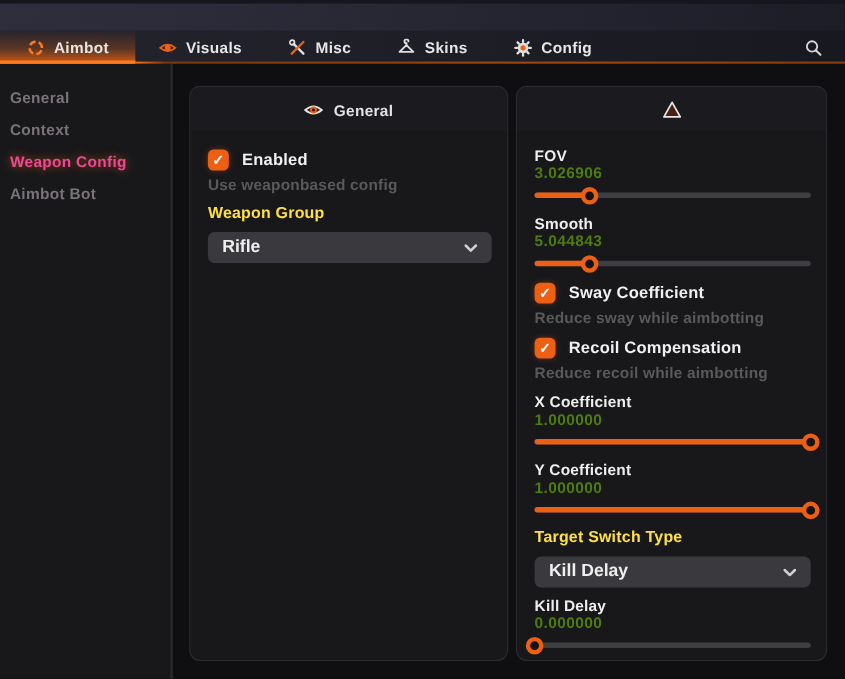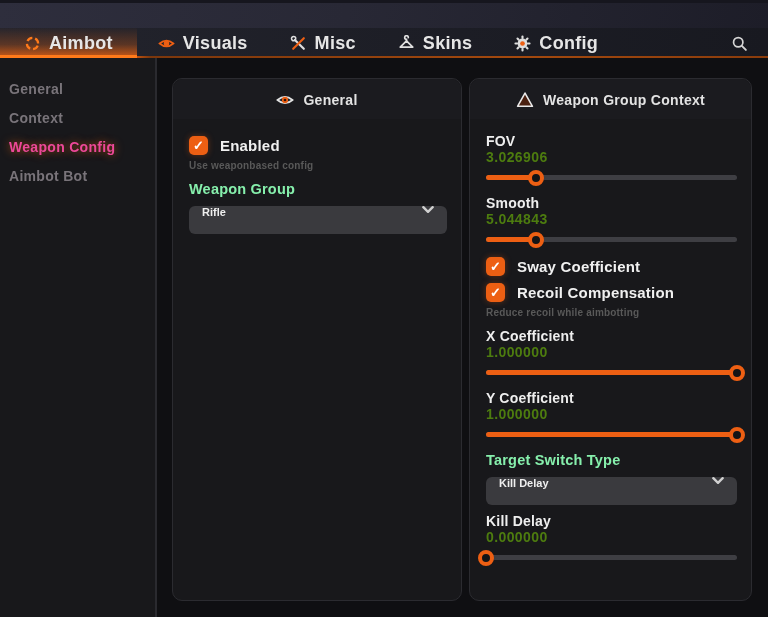--- a/index.html
+++ b/index.html
@@ -20,21 +20,21 @@
     position:absolute; top:28px; left:0; width:100%; height:30px;
     background:linear-gradient(90deg,#23242d 0%,#1c1d25 60%,#181920 100%);
     display:flex; align-items:stretch;
   }
   .tabbar::after {
     content:''; position:absolute; left:0; right:0; bottom:0; height:2px;
     background:linear-gradient(90deg,#f06511 0px,#f06511 127px,#7c370c 150px,#a4490e 520px,#8a3c0c 100%);
   }
   .tab {
     display:flex; align-items:center; gap:8px;
-    padding:0 21px; color:#e6e6e6; font-size:18px; font-weight:bold;
+    padding:0 21px; color:#e6e6e6; font-size:14px; font-weight:bold;
     letter-spacing:.3px; position:relative; cursor:default;
   }
   .tab.active {
     padding:0 24px;
     background:linear-gradient(180deg,rgba(240,101,17,0.02) 0%,rgba(240,101,17,0.28) 55%,rgba(240,101,17,0.85) 100%);
   }
   .tab.active::after {
     content:''; position:absolute; left:0; right:0; bottom:0; height:3px;
     background:#ff7a1a; z-index:2;
   }
@@ -72,26 +72,26 @@
   .panel-body { padding:10px 14px 0 16px; }
   
   .check-row { display:flex; align-items:center; gap:12px; margin:7px 0 5px; }
   .checkbox {
     width:19px; height:19px; border-radius:5px; background:#ed5f13;
     display:flex; align-items:center; justify-content:center;
     color:#fff; font-size:13px; font-weight:bold; line-height:1;
     box-shadow:0 0 6px rgba(237,95,19,.35); cursor:pointer;
   }
   .check-label { font-size:15px; font-weight:bold; color:#f0f0f0; letter-spacing:.2px; }
-  .subtitle { font-size:10px; font-weight:bold; color:#595959; letter-spacing:.2px; margin:1px 0 10px; }
-  .field-label { font-size:14.5px; font-weight:bold; color:#86efac; letter-spacing:.2px; margin:7px 0 9px; }
+  .subtitle { font-size:14px; font-weight:bold; color:#595959; letter-spacing:.2px; margin:1px 0 10px; }
+  .field-label { font-size:14.5px; font-weight:bold; color:#fde047; letter-spacing:.2px; margin:7px 0 9px; }
   .select {
     height:28px; background:#3a3a3e; border-radius:6px;
-    display:flex; justify-content:space-between;
-    padding:0 13px; font-size:11px; font-weight:bold; color:#efefef;
+    display:flex; align-items:center; justify-content:space-between;
+    padding:0 13px; font-size:16px; font-weight:bold; color:#efefef;
     cursor:pointer; margin-bottom:4px;
   }
   
   .slider-row { margin-top:4px; }
   .slider-head { display:flex; justify-content:space-between; align-items:baseline; margin-bottom:10px;flex-direction:column; }
   .slider-label { font-size:14px; font-weight:bold; color:#eeeeee; letter-spacing:.2px; }
   .slider-value { font-size:14px; font-weight:bold; color:#4d7c0f; letter-spacing:.4px; }
   .slider-track {
     position:relative; height:5px; background:#3e3e43; border-radius:3px;
     margin-bottom:15px; cursor:pointer;
@@ -215,21 +215,20 @@
     </div>
   </div>
 
   <div class="panel panel-context">
     <div class="panel-header">
       <span>
         <svg width="18" height="18" viewBox="0 0 16 16">
           <path d="M8 1.8 L14.6 13.6 H1.4 Z" fill="#4a2010" stroke="#e8e8e8" stroke-width="1.4" stroke-linejoin="round"></path>
         </svg>
       </span>
-      <span>Weapon Group Context</span>
     </div>
     <div class="panel-body">
 
       <div class="slider-row">
         <div class="slider-head">
           <span class="slider-label">FOV</span>
           <span class="slider-value">3.026906</span>
         </div>
         <div class="slider-track">
           <div class="fill" style="width: 20%;"></div>
@@ -247,20 +246,21 @@
           <div class="handle" style="left: calc(20% - 8px);"></div>
         </div>
       </div>
 
       <div class="check-row" style="margin-top:0;">
         <div class="checkbox">
           <span>✓</span>
         </div>
         <span class="check-label">Sway Coefficient</span>
       </div>
+      <div class="subtitle">Reduce sway while aimbotting</div>
 
       <div class="check-row">
         <div class="checkbox">
           <span>✓</span>
         </div>
         <span class="check-label">Recoil Compensation</span>
       </div>
       <div class="subtitle">Reduce recoil while aimbotting</div>
 
       <div class="slider-row">

